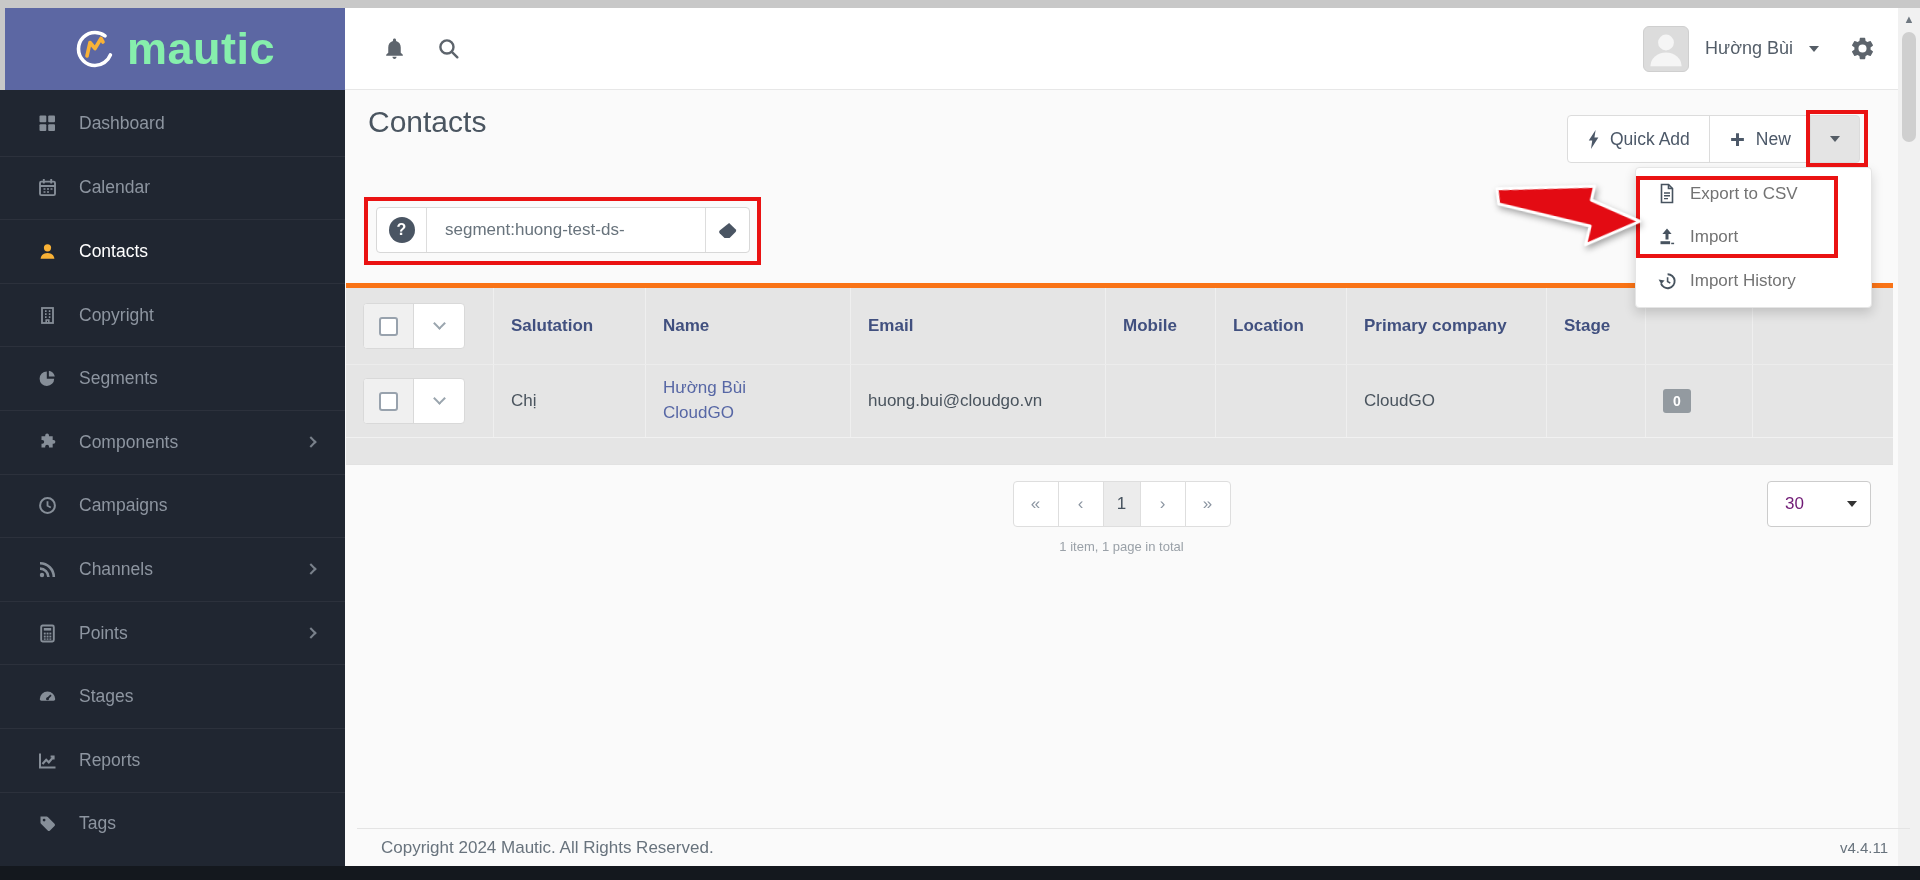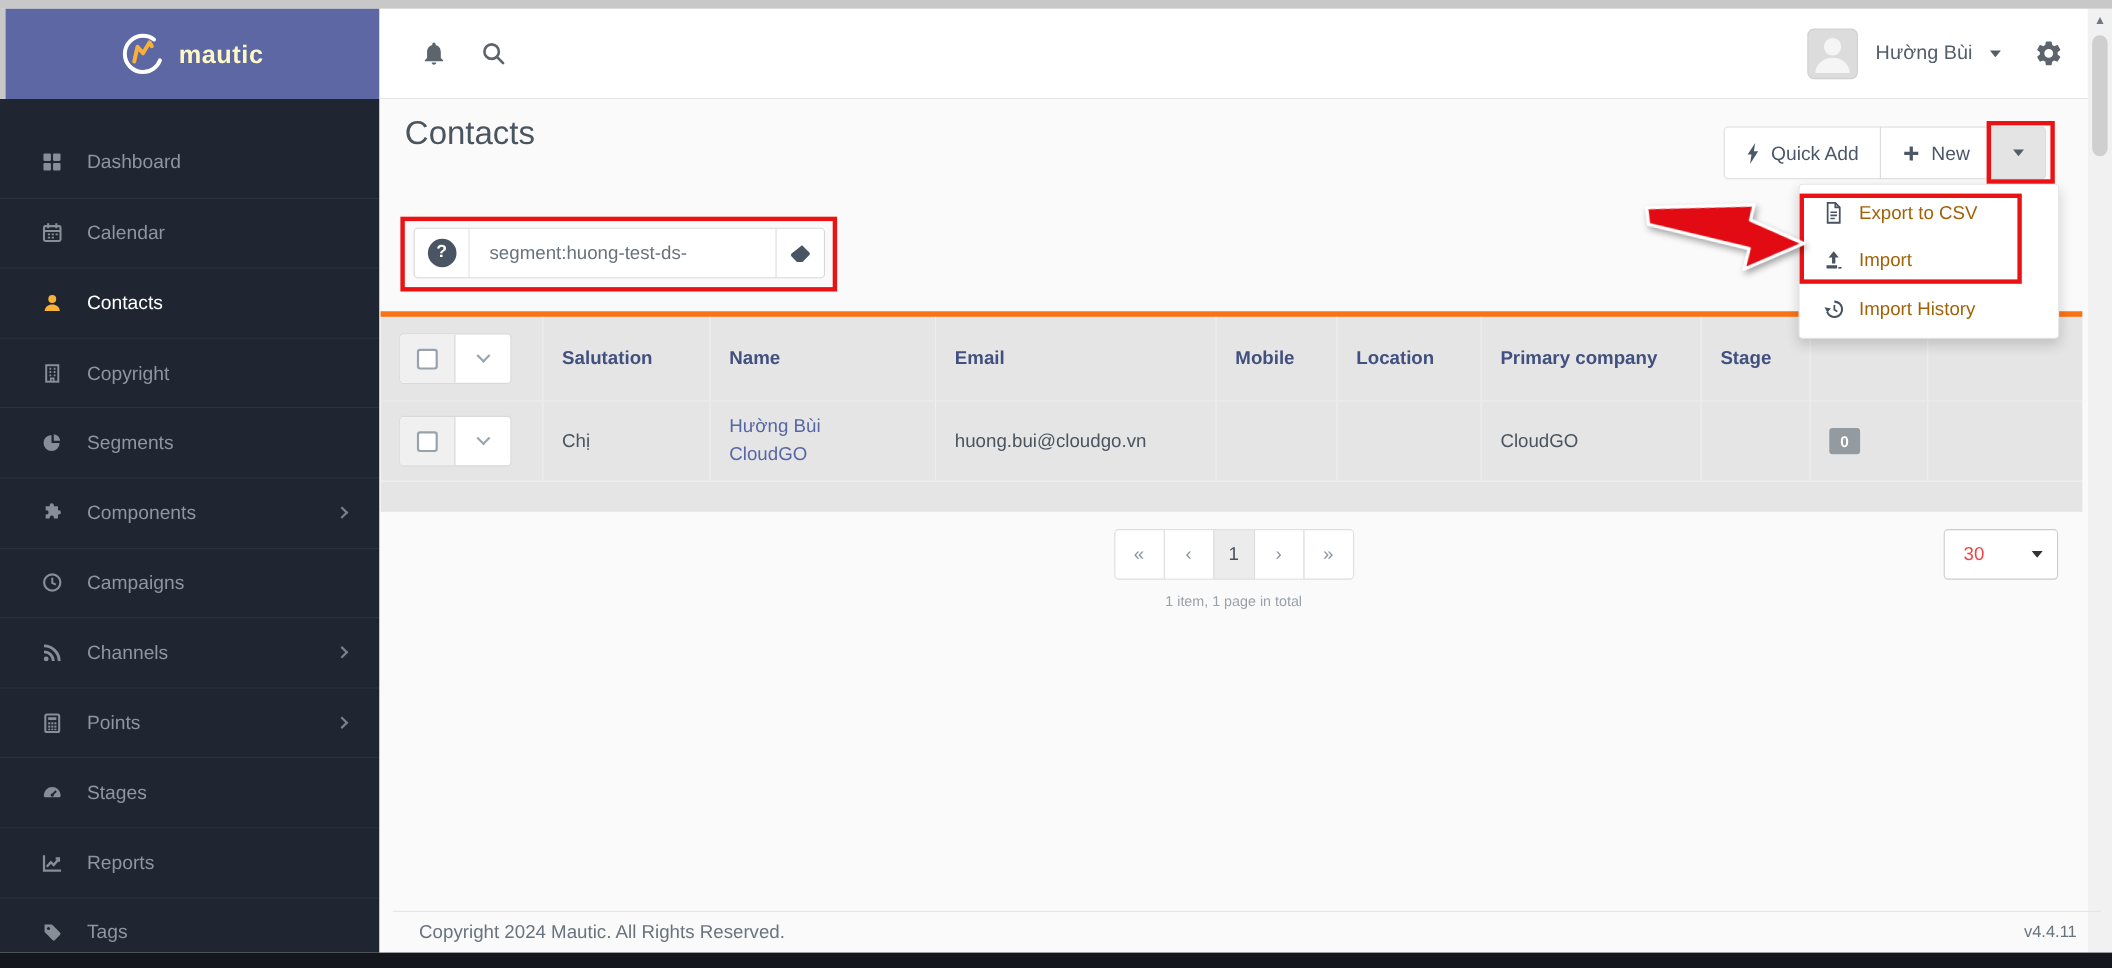--- a/index.html
+++ b/index.html
@@ -10,22 +10,22 @@
   
   .top-strip { position:absolute; left:0; top:0; width:1920px; height:8px; background:#c8c8c8; }
   .left-sliver { position:absolute; left:0; top:8px; width:5px; height:82px; background:#c8c8c8; }
   .bottom-strip { position:absolute; left:0; top:866px; width:1920px; height:14px; background:#14181e; }
   .vscroll { position:absolute; left:1898px; top:8px; width:22px; height:858px; background:#f1f1f1; }
   .vscroll .up { width:100%; text-align:center; font-size:11px; color:#6f7880; padding-top:5px; }
   .vscroll .thumb { position:absolute; left:4px; top:24px; width:14px; height:110px; background:#cfcfcf; border-radius:7px; }
 
   
   .logo-block { position:absolute; left:5px; top:8px; width:340px; height:82px; background:#5c67a3; display:flex; align-items:center; justify-content:center; gap:12px; }
-  .logo-text { color:#fef9c3; font-size:23px; font-weight:bold; letter-spacing:.5px; }
-  .sidebar { position:absolute; left:0; top:90px; width:345px; height:776px; background:#202631; padding-top:26px; }
+  .logo-text { color:#86efac; font-size:45px; font-weight:bold; letter-spacing:.5px; }
+  .sidebar { position:absolute; left:0; top:90px; width:345px; height:776px; background:#202631; padding-top:2px; }
   .nav-item { display:flex; align-items:center; height:63.6px; padding-left:36px; padding-right:30px; color:#8d95a0; font-size:17.5px; cursor:pointer; }
   .nav-item + .nav-item { border-top:1px solid rgba(255,255,255,.055); }
   .nav-item .icon { width:22px; margin-right:21px; display:flex; justify-content:center; color:#868e98; }
   .nav-item.active { color:#ffffff; }
   .nav-item.active .icon { color:#f9b236; }
   .rchev { margin-left:auto; width:8px; height:8px; border-top:2px solid #79818b; border-right:2px solid #79818b; transform:rotate(45deg); }
 
   
   .topbar { position:absolute; left:345px; top:8px; width:1553px; height:82px; background:#fff; border-bottom:1px solid #e7e7e7; display:flex; align-items:center; padding:0 22px 0 22px; }
   .tb-icon { width:54px; display:flex; justify-content:center; color:#5d646c; cursor:pointer; }
@@ -77,31 +77,31 @@
   .chevdn { width:9px; height:9px; border-right:2px solid #9aa5ae; border-bottom:2px solid #9aa5ae; transform:rotate(45deg); margin-top:-5px; }
   .badge { background:#939aa0; color:#fff; font-size:14px; font-weight:bold; padding:4px 10px; border-radius:3px; }
 
   
   .pg { position:absolute; top:391px; left:0; width:100%; display:flex; justify-content:center; }
   .pgbtn { min-width:46px; height:46px; background:#fff; border:1px solid #dedede; display:flex; align-items:center; justify-content:center; font-size:17px; color:#8b95a1; margin-left:-1px; cursor:pointer; }
   .pgbtn.first { border-radius:4px 0 0 4px; margin-left:0; }
   .pgbtn.last { border-radius:0 4px 4px 0; }
   .pgbtn.active { background:#ececec; color:#47535f; min-width:38px; }
   .pg-sum { position:absolute; top:449px; left:0; width:100%; text-align:center; font-size:13px; color:#9aa1a8; }
-  .psel { position:absolute; left:1422px; top:391px; width:104px; height:46px; background:#fff; border:1px solid #ccc; border-radius:4px; display:flex; align-items:center; justify-content:space-between; padding:0 13px 0 17px; font-size:17px; color:#ef4444; cursor:pointer; }
+  .psel { position:absolute; left:1422px; top:391px; width:104px; height:46px; background:#fff; border:1px solid #ccc; border-radius:4px; display:flex; align-items:center; justify-content:space-between; padding:0 13px 0 17px; font-size:17px; color:#701a75; cursor:pointer; }
   .psel .caret-down { border-top-color:#333; }
 
   
   .cfooter { position:absolute; left:0; top:738px; width:100%; height:38px; border-top:1px solid #e4e4e4; display:flex; align-items:center; justify-content:space-between; padding:0 22px 0 24px; color:#68737d;margin-left:12px; }
   .cfooter .copy { font-size:17px; }
   .cfooter .ver { font-size:15px; }
 
   
   .dropdown { position:absolute; left:1635px; top:167px; width:237px; background:#fff; border:1px solid #e5e5e5; border-radius:4px; box-shadow:0 5px 12px rgba(0,0,0,.16); padding:4px 0; z-index:40; }
-  .dd-item { height:43.5px; display:flex; align-items:center; gap:13px; padding:0 20px; font-size:17px; color:#a16207; cursor:pointer; }
+  .dd-item { height:43.5px; display:flex; align-items:center; gap:13px; padding:0 20px; font-size:17px; color:#737373; cursor:pointer; }
   .dd-item .dd-icn { width:21px; display:flex; justify-content:center; }
   .redbox.dd { left:1636px; top:176px; width:202px; height:82px; }
   .redbox.caretbtn { left:1806px; top:110px; width:62px; height:57px; }
 </style>
 </head>
 <body>
 
 <div class="page">
 
   <div class="top-strip"></div>

